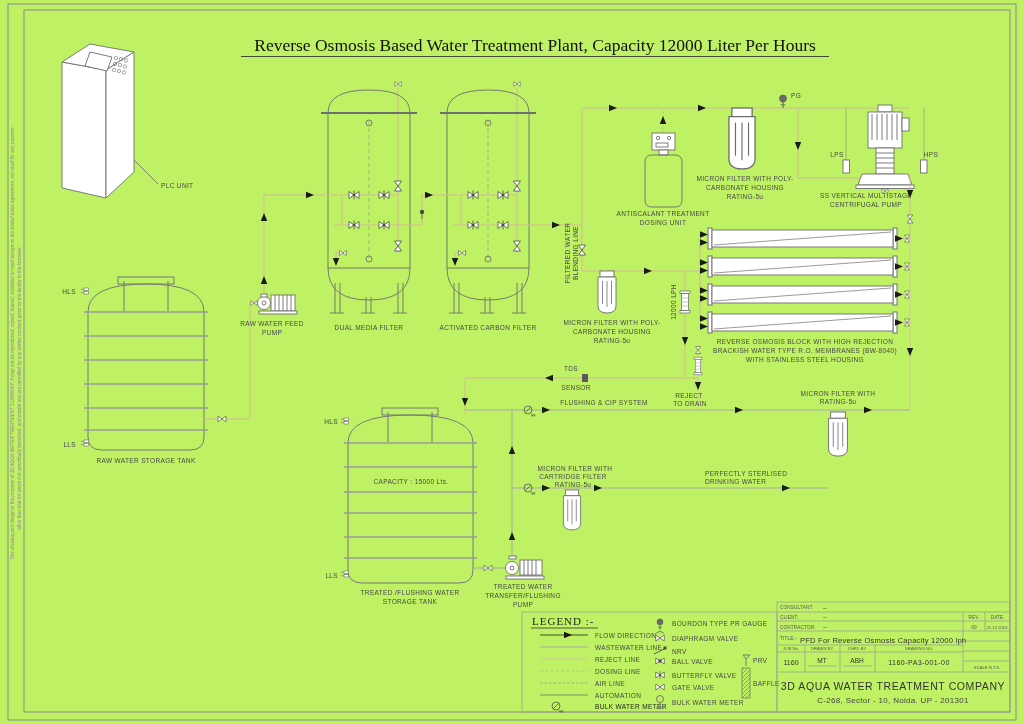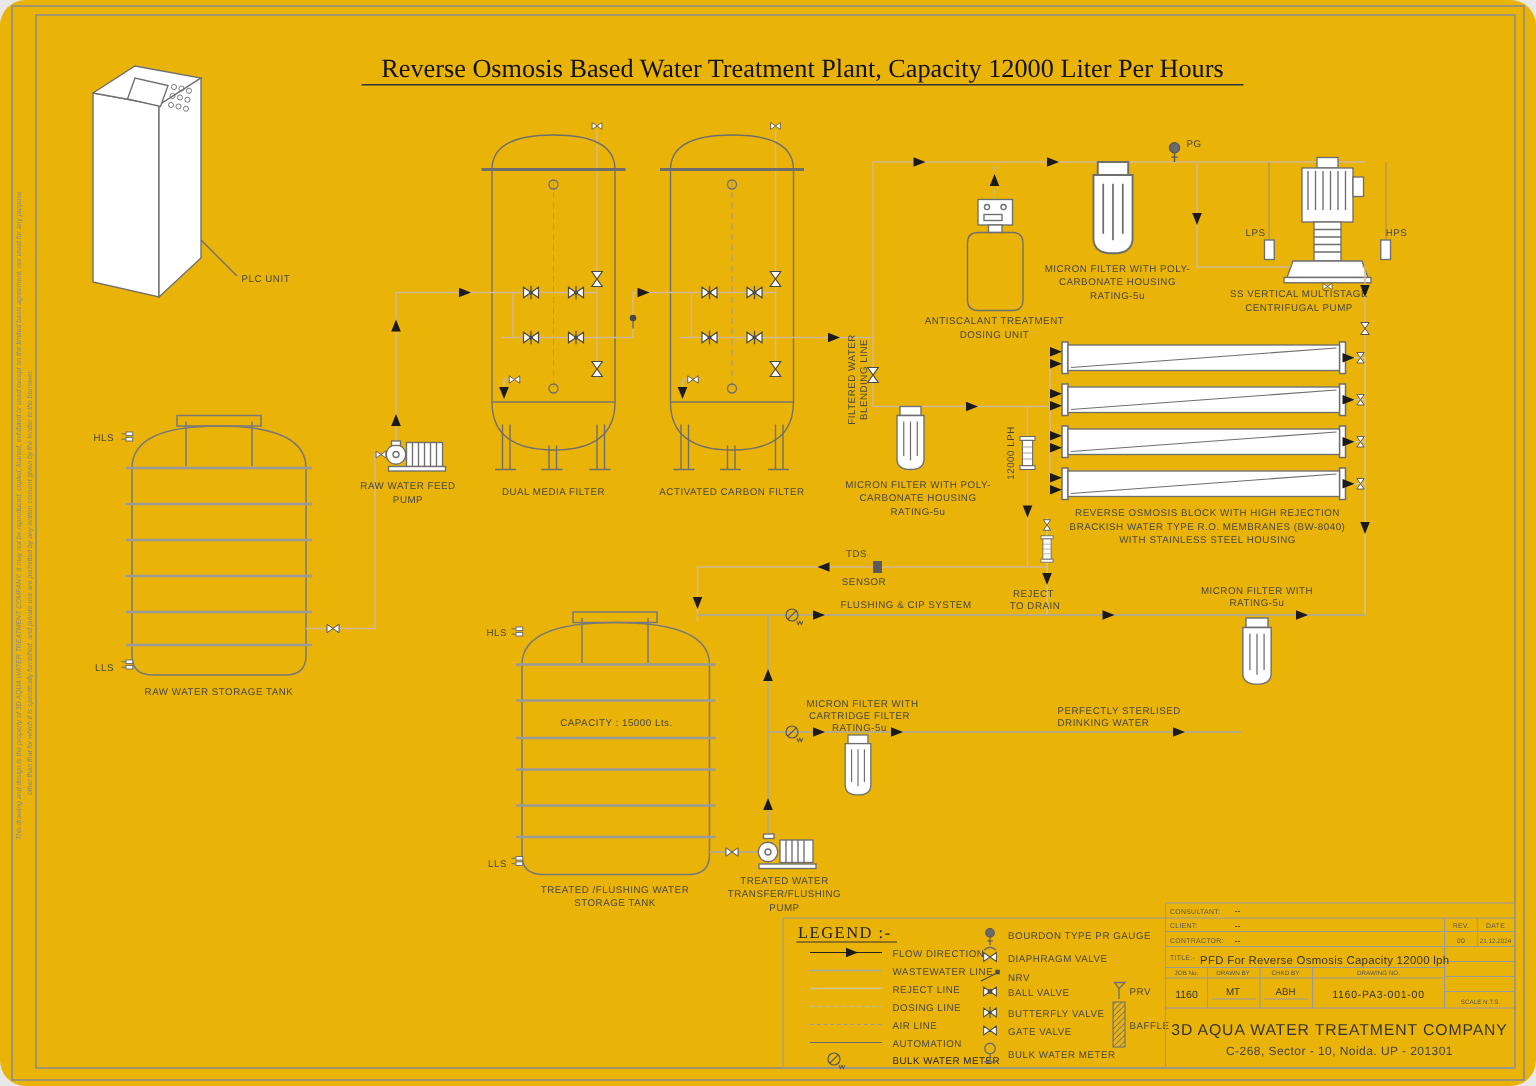--- a/index.html
+++ b/index.html
@@ -1,16 +1,16 @@
 <!DOCTYPE html>
 <html><head>
 <meta charset="utf-8">
 <style>
   html,body{margin:0;padding:0;background:#e8e8e8;}
-  #sheet{position:relative;width:1024px;height:724px;background:#eab308;overflow:hidden;border-radius:17px;}
+  #sheet{position:relative;width:1024px;height:724px;background:#bef264;overflow:hidden;}
   svg{position:absolute;left:0;top:0;}
   text{font-family:"Liberation Sans",sans-serif;fill:#474747;}
   .t{font-size:6.5px;letter-spacing:.35px;}
   .ttl{font-family:"Liberation Serif",serif;font-size:17.5px;fill:#111;}
   .lgh{font-family:"Liberation Serif",serif;font-size:11px;fill:#222;letter-spacing:1px;}
   .tb{font-size:4.6px;fill:#555;letter-spacing:.2px;}
   .tbv{font-size:6px;fill:#333;}
   .note{font-size:4.6px;fill:#888;font-style:italic;}
   .eq{stroke:#6e6e6e;fill:none;stroke-width:.9;}
   .eqf{stroke:#6e6e6e;fill:#fff;stroke-width:.9;}

